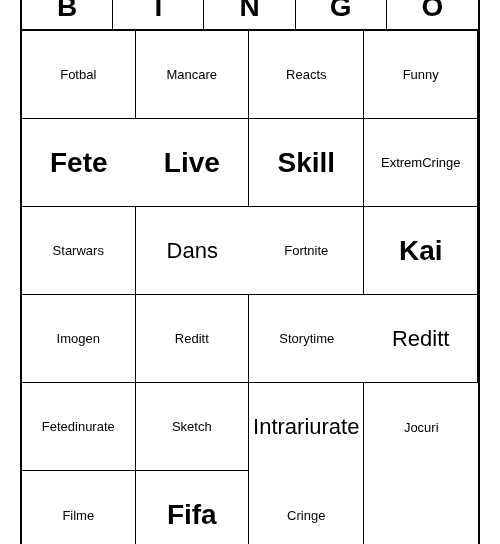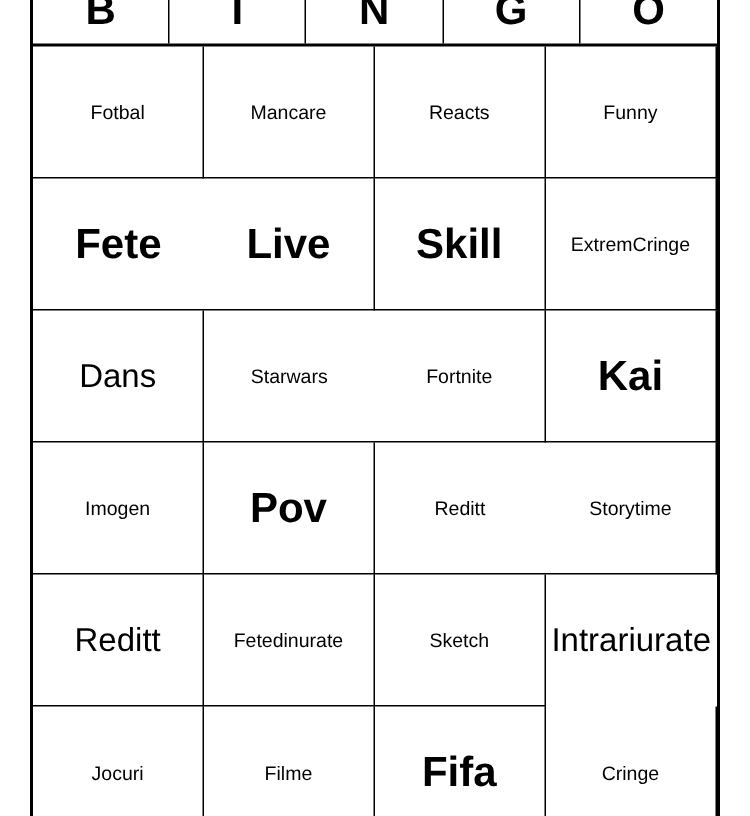--- a/index.html
+++ b/index.html
@@ -94,26 +94,25 @@
       <div class="bingo-cell">Mancare</div>
       <div class="bingo-cell">Reacts</div>
       <div class="bingo-cell">Funny</div>
       <div class="bingo-cell extra-large">Fete</div>
       <div class="bingo-cell extra-large">Live</div>
       <div class="bingo-cell extra-large">Skill</div>
       <div class="bingo-cell">
         <span style="display: block;">Extrem</span>
         <span style="display: block;">Cringe</span>
       </div>
+      <div class="bingo-cell">Starwars</div>
       <div class="bingo-cell large-text">Dans</div>
-      <div class="bingo-cell">Starwars</div>
       <div class="bingo-cell">Fortnite</div>
       <div class="bingo-cell extra-large">Kai</div>
       <div class="bingo-cell">Imogen</div>
-      <div class="bingo-cell extra-large">Pov</div>
       <div class="bingo-cell">Reditt</div>
       <div class="bingo-cell">Storytime</div>
       <div class="bingo-cell large-text">Reditt</div>
       <div class="bingo-cell">
         <span style="display: block;">Fete</span>
         <span style="display: block;">din</span>
         <span style="display: block;">urate</span>
       </div>
       <div class="bingo-cell">Sketch</div>
       <div class="bingo-cell large-text">

